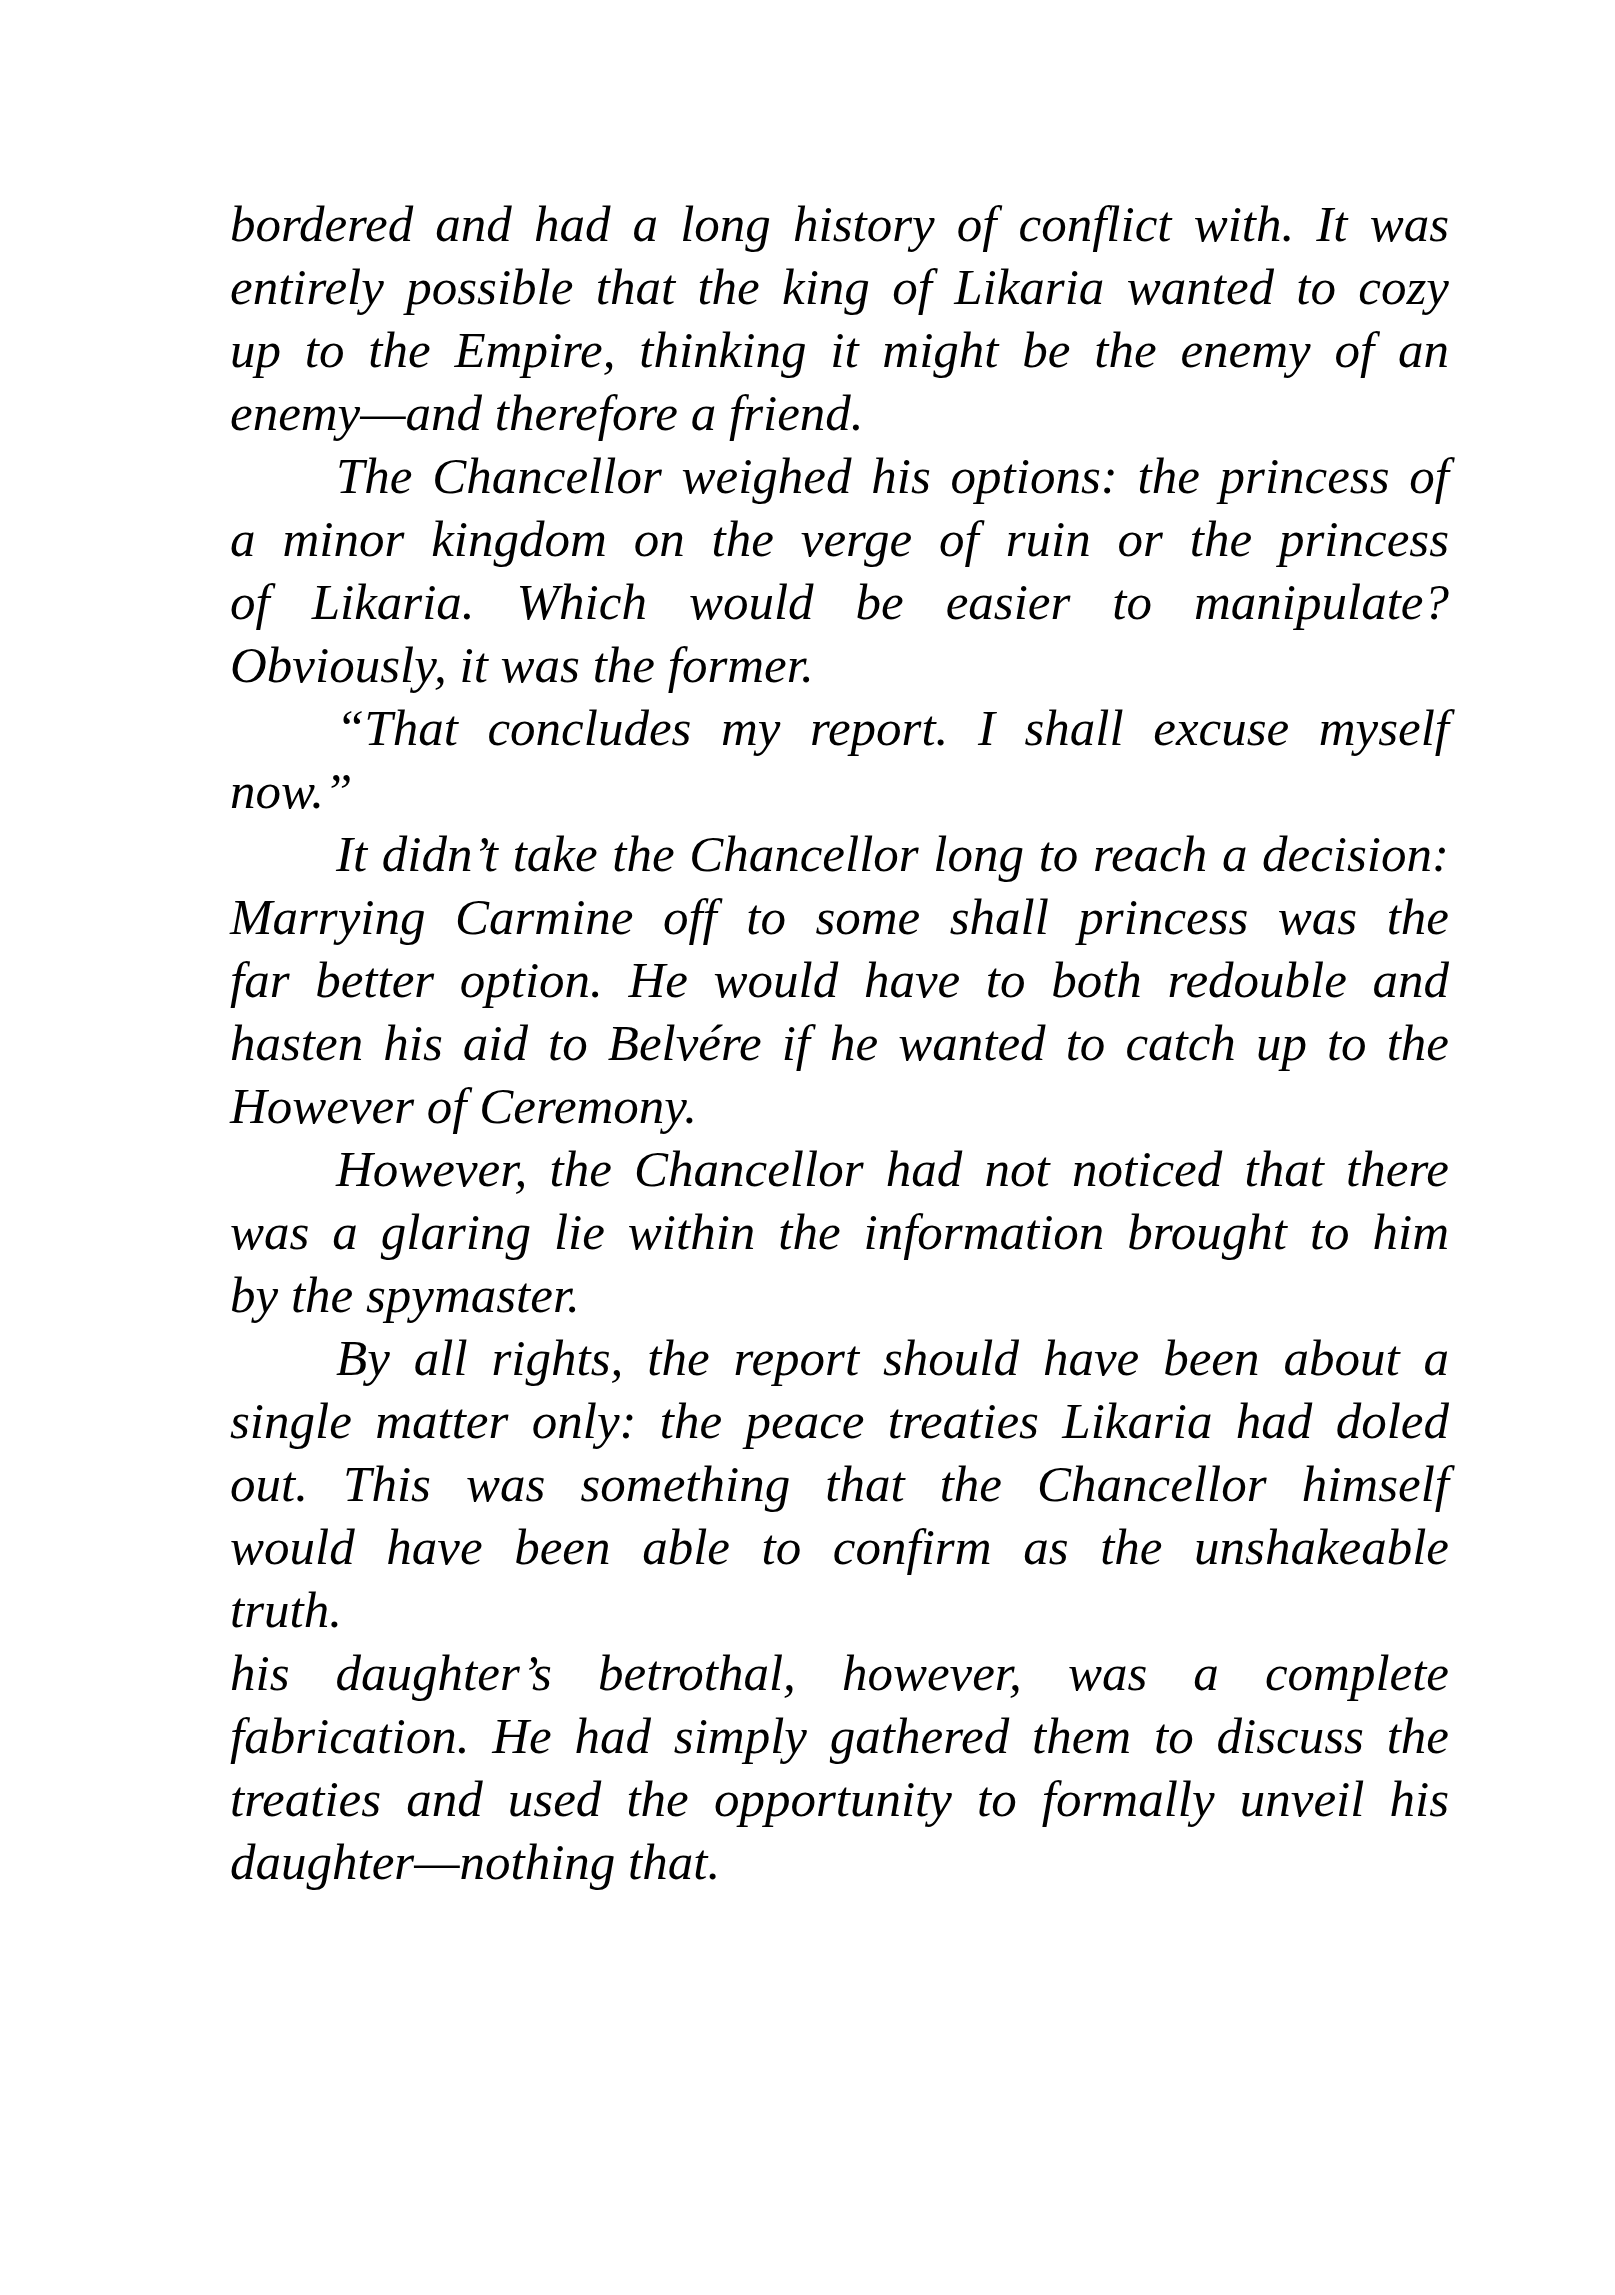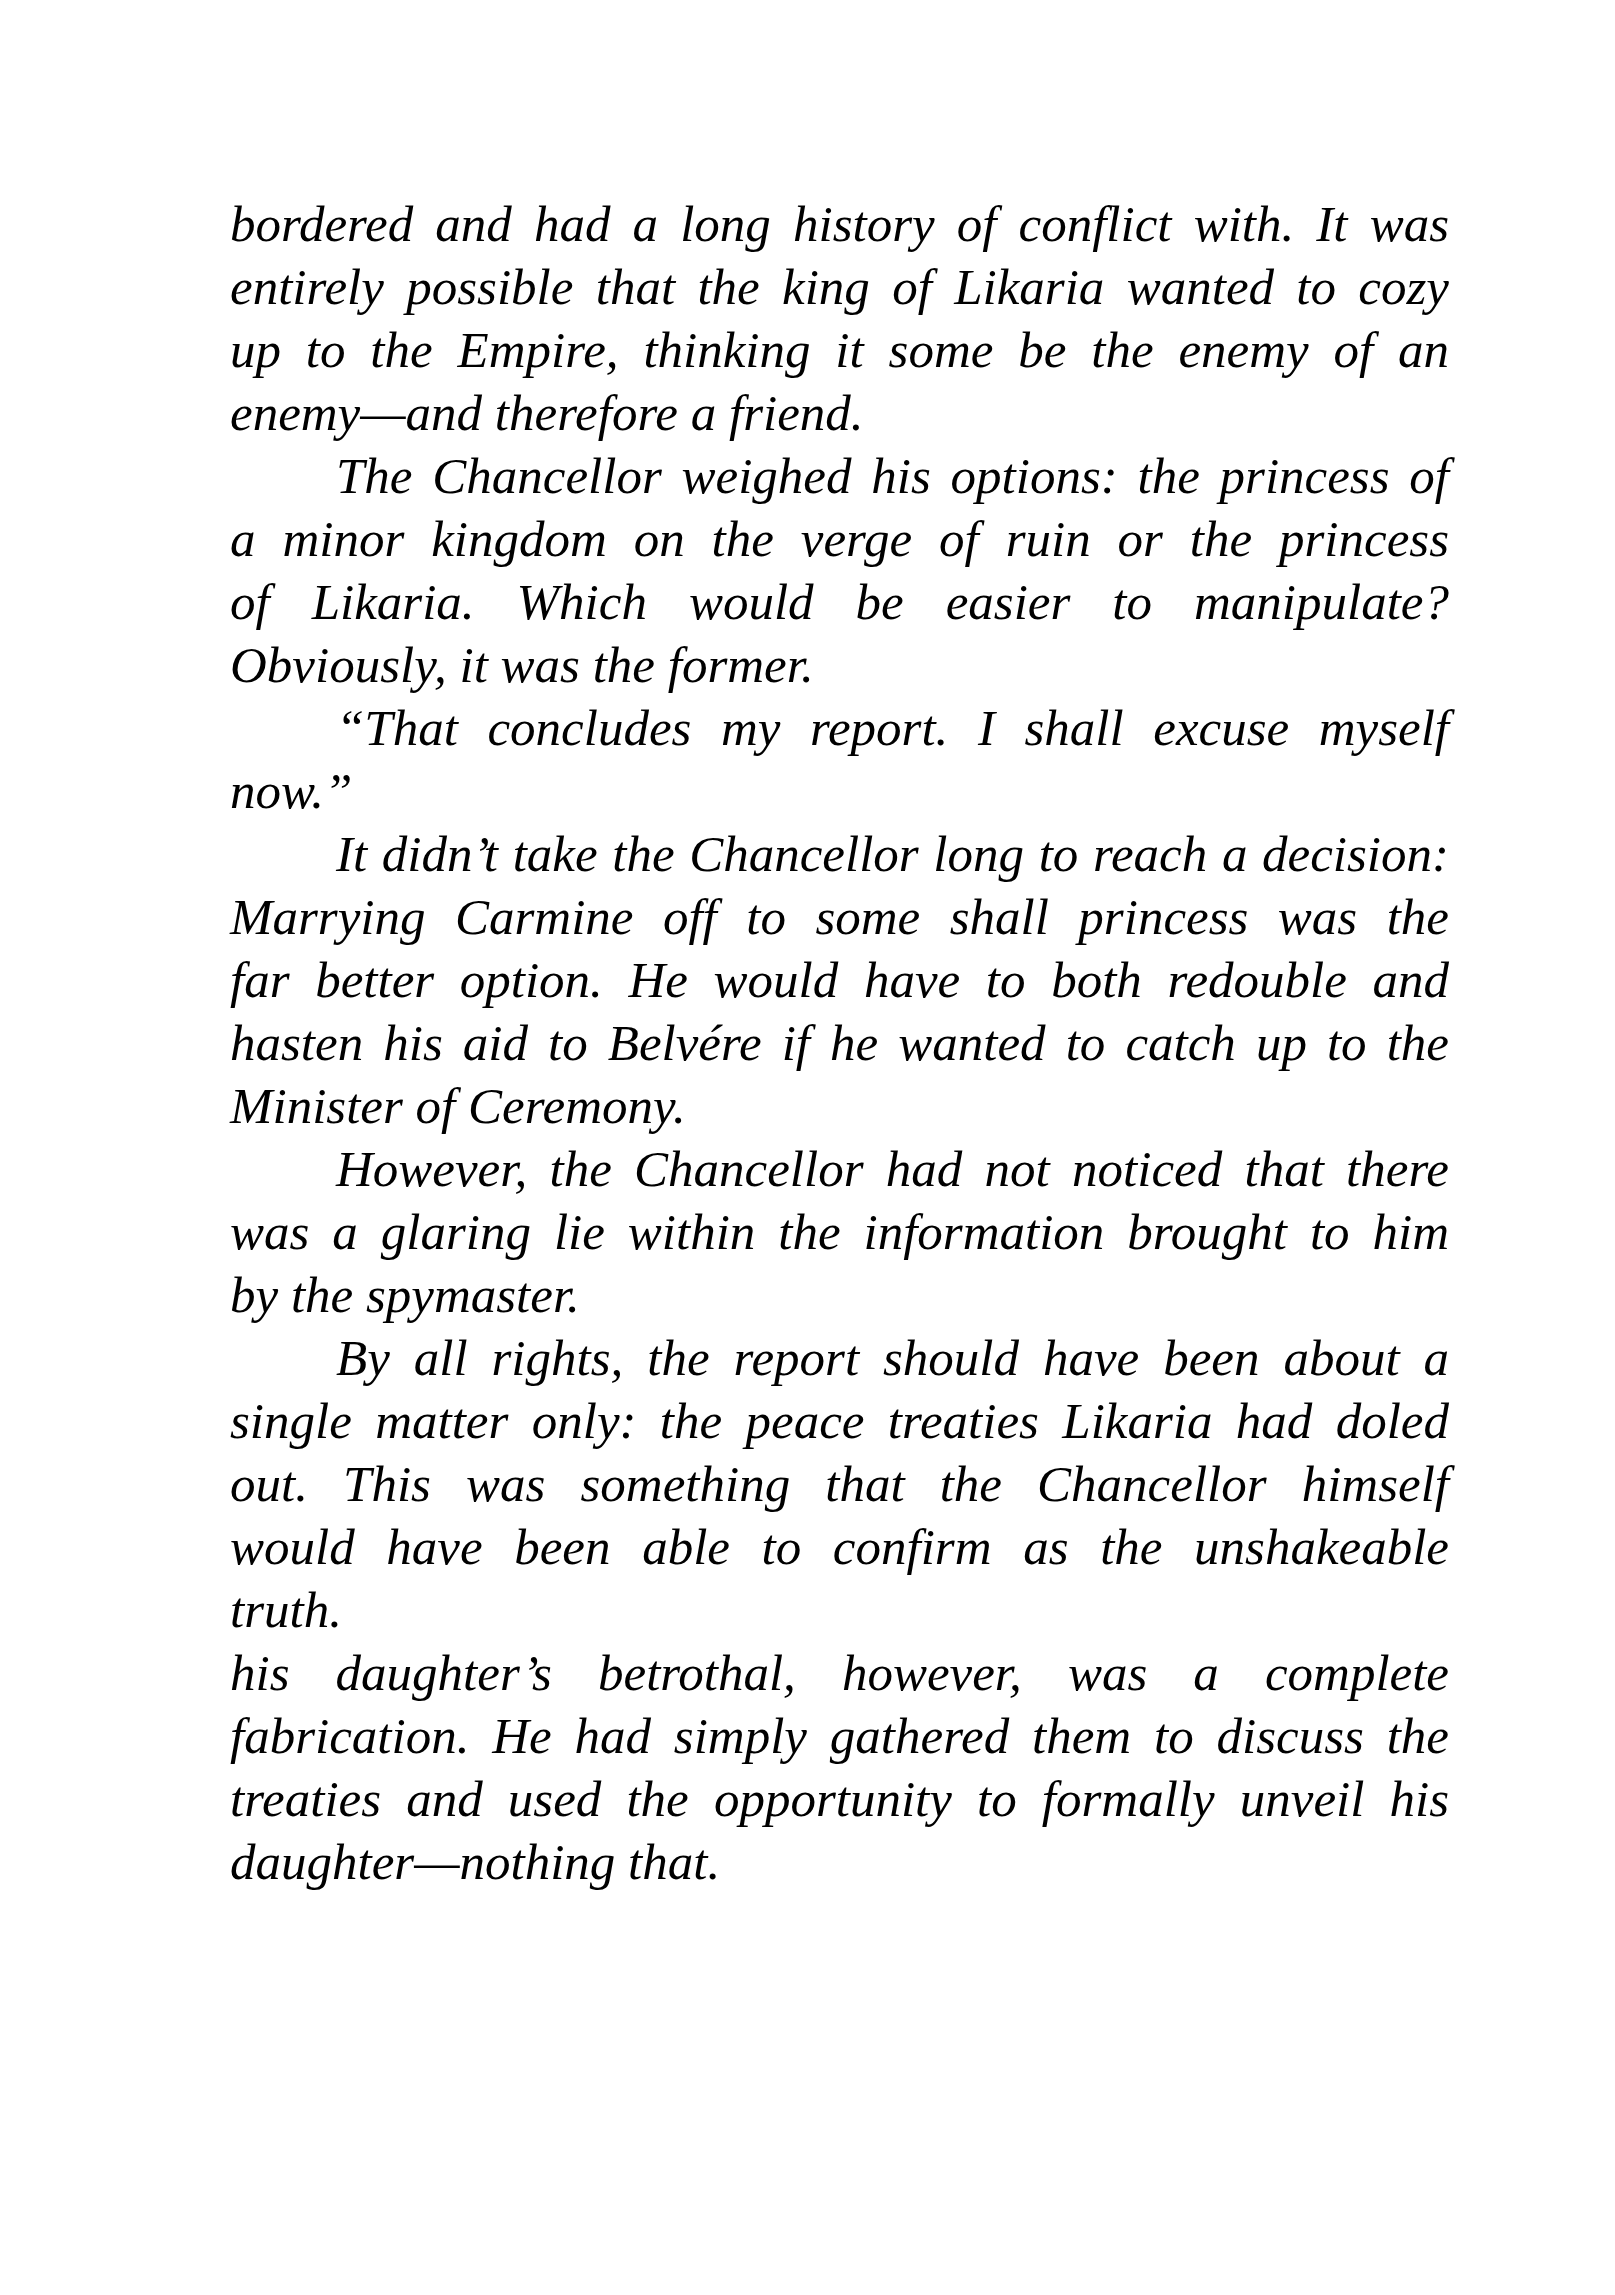--- a/index.html
+++ b/index.html
@@ -47,39 +47,39 @@
   }
 </style>
 </head>
 <body>
 
 <div class="page">
   <div class="text-block">
       <div class="para">
         <div class="line">bordered and had a long history of conflict with. It was</div>
         <div class="line">entirely possible that the king of Likaria wanted to cozy</div>
-        <div class="line">up to the Empire, thinking it some be the enemy of an</div>
+        <div class="line">up to the Empire, thinking it might be the enemy of an</div>
         <div class="line para-end">enemy—and therefore a friend.</div>
       </div>
       <div class="para">
         <div class="line indented">The Chancellor weighed his options: the princess of</div>
         <div class="line">a minor kingdom on the verge of ruin or the princess</div>
         <div class="line">of Likaria. Which would be easier to manipulate?</div>
         <div class="line para-end">Obviously, it was the former.</div>
       </div>
       <div class="para">
         <div class="line indented">“That concludes my report. I shall excuse myself</div>
         <div class="line para-end">now.”</div>
       </div>
       <div class="para">
         <div class="line indented">It didn’t take the Chancellor long to reach a decision:</div>
         <div class="line">Marrying Carmine off to some shall princess was the</div>
         <div class="line">far better option. He would have to both redouble and</div>
         <div class="line">hasten his aid to Belvére if he wanted to catch up to the</div>
-        <div class="line para-end">Minister of Ceremony.</div>
+        <div class="line para-end">However of Ceremony.</div>
       </div>
       <div class="para">
         <div class="line indented">However, the Chancellor had not noticed that there</div>
         <div class="line">was a glaring lie within the information brought to him</div>
         <div class="line para-end">by the spymaster.</div>
       </div>
       <div class="para">
         <div class="line indented">By all rights, the report should have been about a</div>
         <div class="line">single matter only: the peace treaties Likaria had doled</div>
         <div class="line">out. This was something that the Chancellor himself</div>

